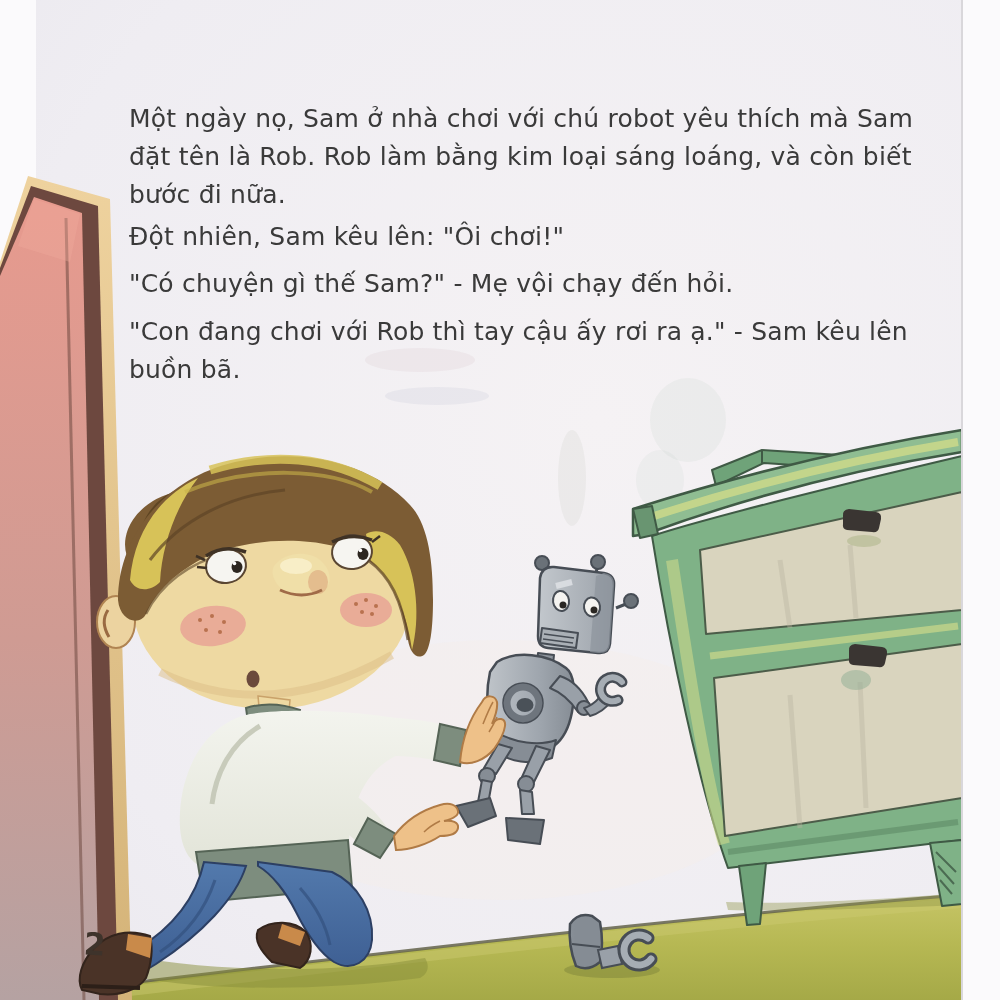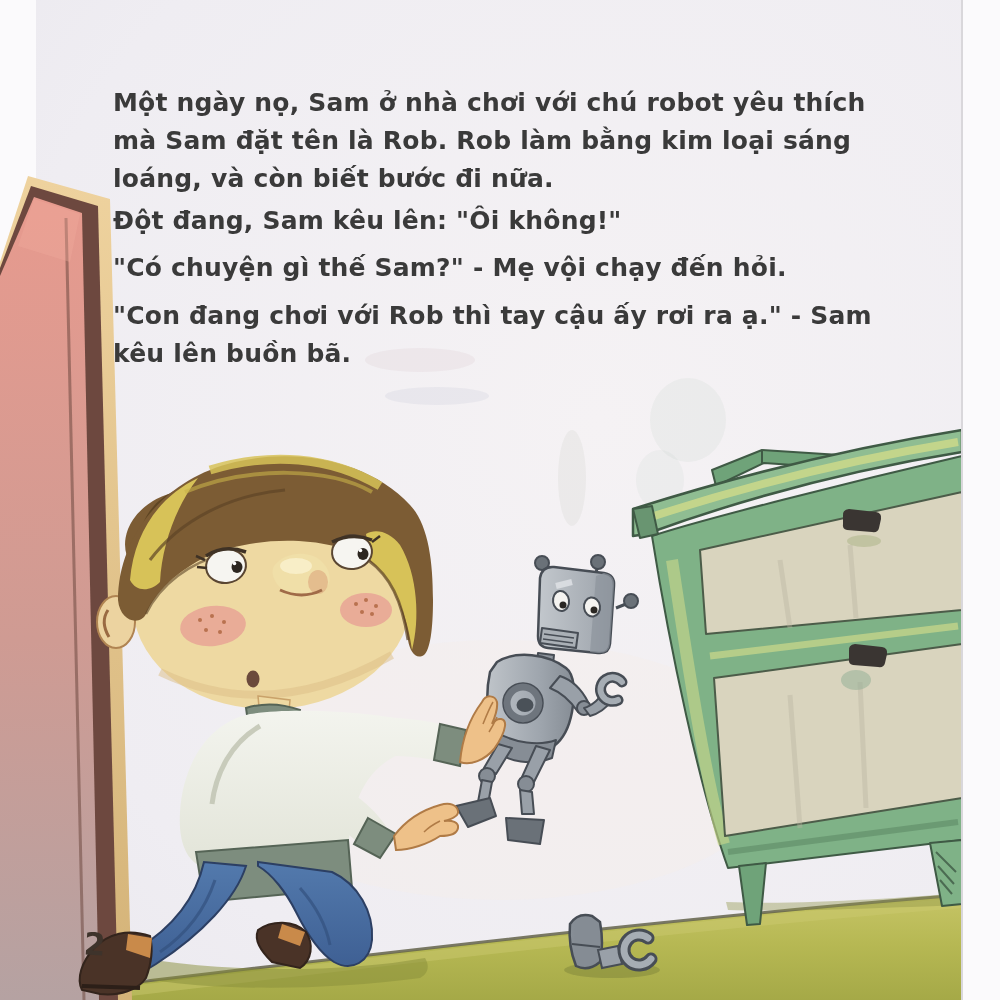--- a/index.html
+++ b/index.html
@@ -3,22 +3,22 @@
 <meta charset="utf-8">
 <style>
   html,body{margin:0;padding:0;background:#cfcfcf;}
   .stage{
     position:relative;width:1000px;height:1000px;overflow:hidden;
     background:var(--c-wall,#f0eef3);
     font-family:"DejaVu Sans",sans-serif;
   }
   .stage svg{position:absolute;left:0;top:0;}
   .story p{
-    position:absolute;margin:0;left:113px;width:802px;
-    font-size:25px;line-height:38px;font-weight:bold;
+    position:absolute;margin:16px;left:113px;width:802px;
+    font-size:25px;line-height:38px;font-weight:normal;
     color:var(--c-text,#3a3a3a);letter-spacing:.2px;
   }
   .p0{top:84px}.p1{top:202px}.p2{top:249px}.p3{top:297px}
   .page-num{
     position:absolute;left:84px;top:926px;
     font-size:31px;font-weight:bold;color:var(--c-page-number,#3e332b);
     transform:rotate(4deg);
   }
   
   .c-skin{fill:var(--c-skin,#eed9a2)}
@@ -300,20 +300,20 @@
   </g>
 
   <g>
     <rect class="c-margin" x="962" y="0" width="38" height="1000"></rect>
     <line x1="962" y1="0" x2="962" y2="1000" stroke="#d9d7db" stroke-width="2"></line>
   </g>
 </svg>
 
 <div class="story">
   <p class="p0">Một ngày nọ, Sam ở nhà chơi với chú robot yêu thích mà Sam đặt tên là Rob. Rob làm bằng kim loại sáng loáng, và còn biết bước đi nữa.</p>
-  <p class="p1">Đột đang, Sam kêu lên: "Ôi không!"</p>
+  <p class="p1">Đột nhiên, Sam kêu lên: "Ôi chơi!"</p>
   <p class="p2">"Có chuyện gì thế Sam?" - Mẹ vội chạy đến hỏi.</p>
   <p class="p3">"Con đang chơi với Rob thì tay cậu ấy rơi ra ạ." - Sam kêu lên buồn bã.</p>
 </div>
 
 <div class="page-num">2</div>
 
 </div>
 
 </body></html>

